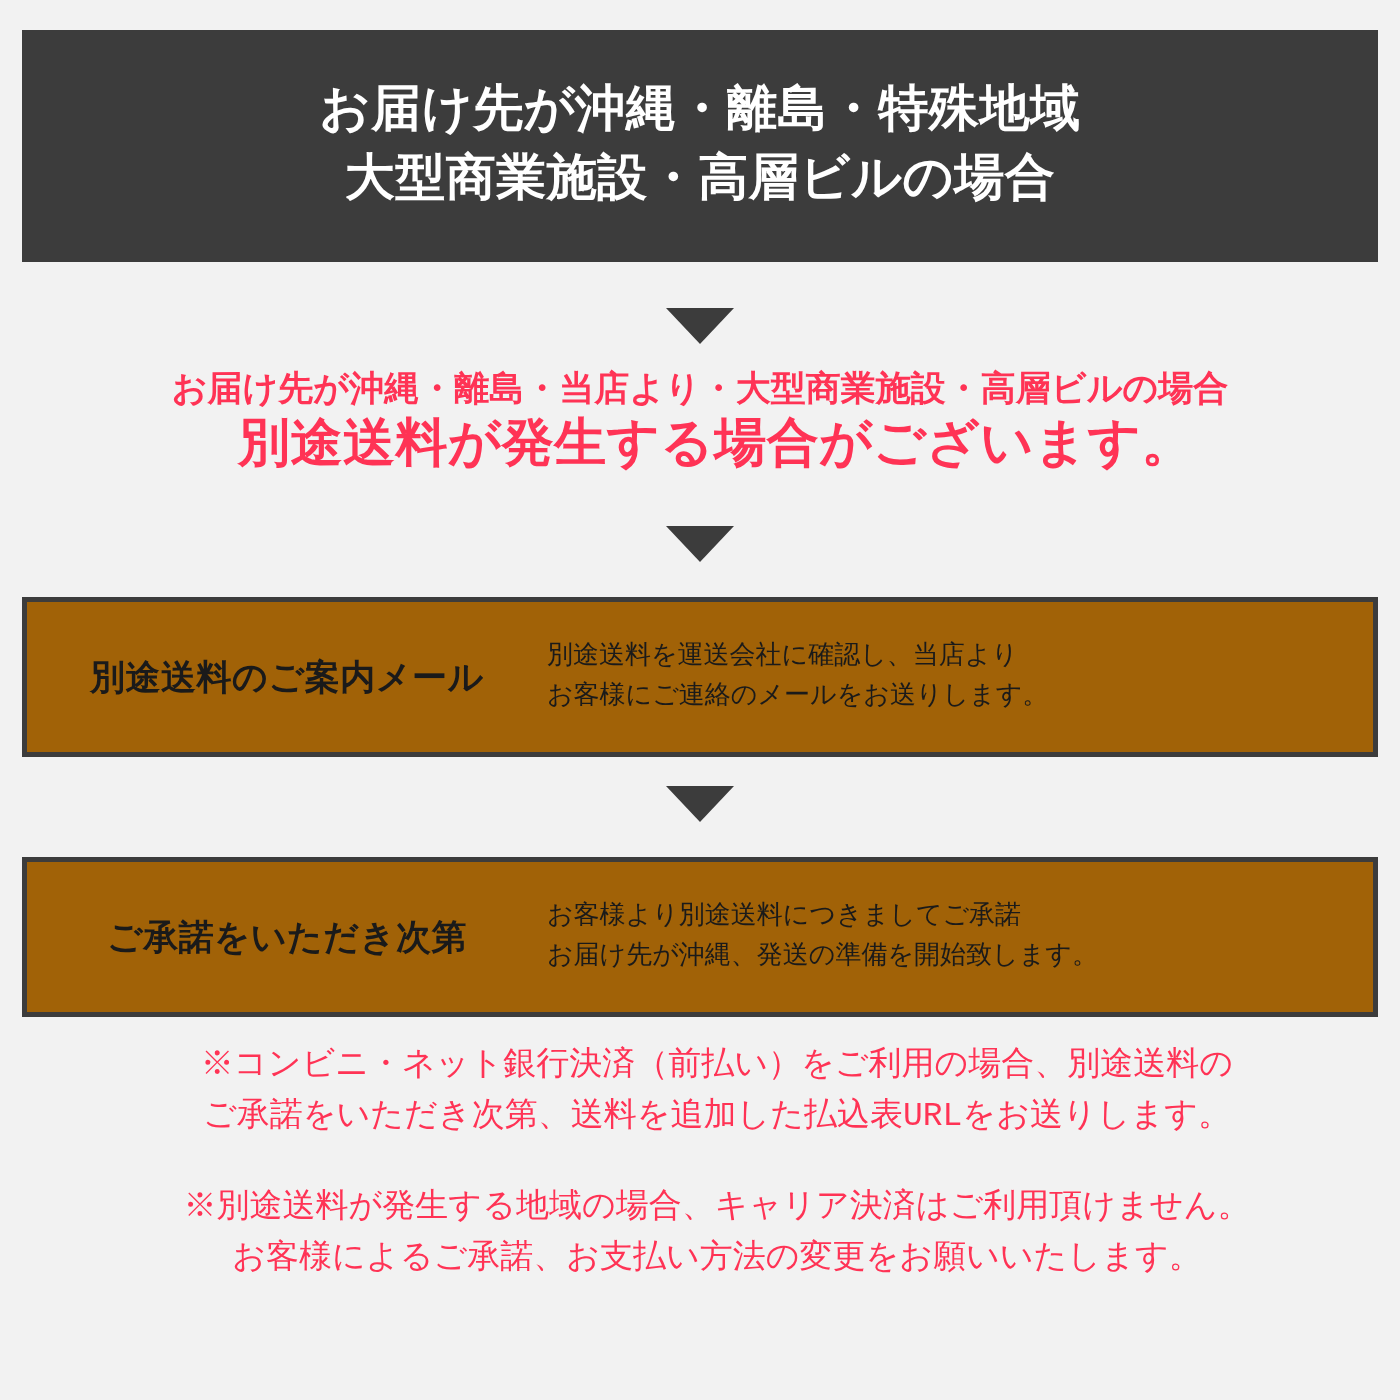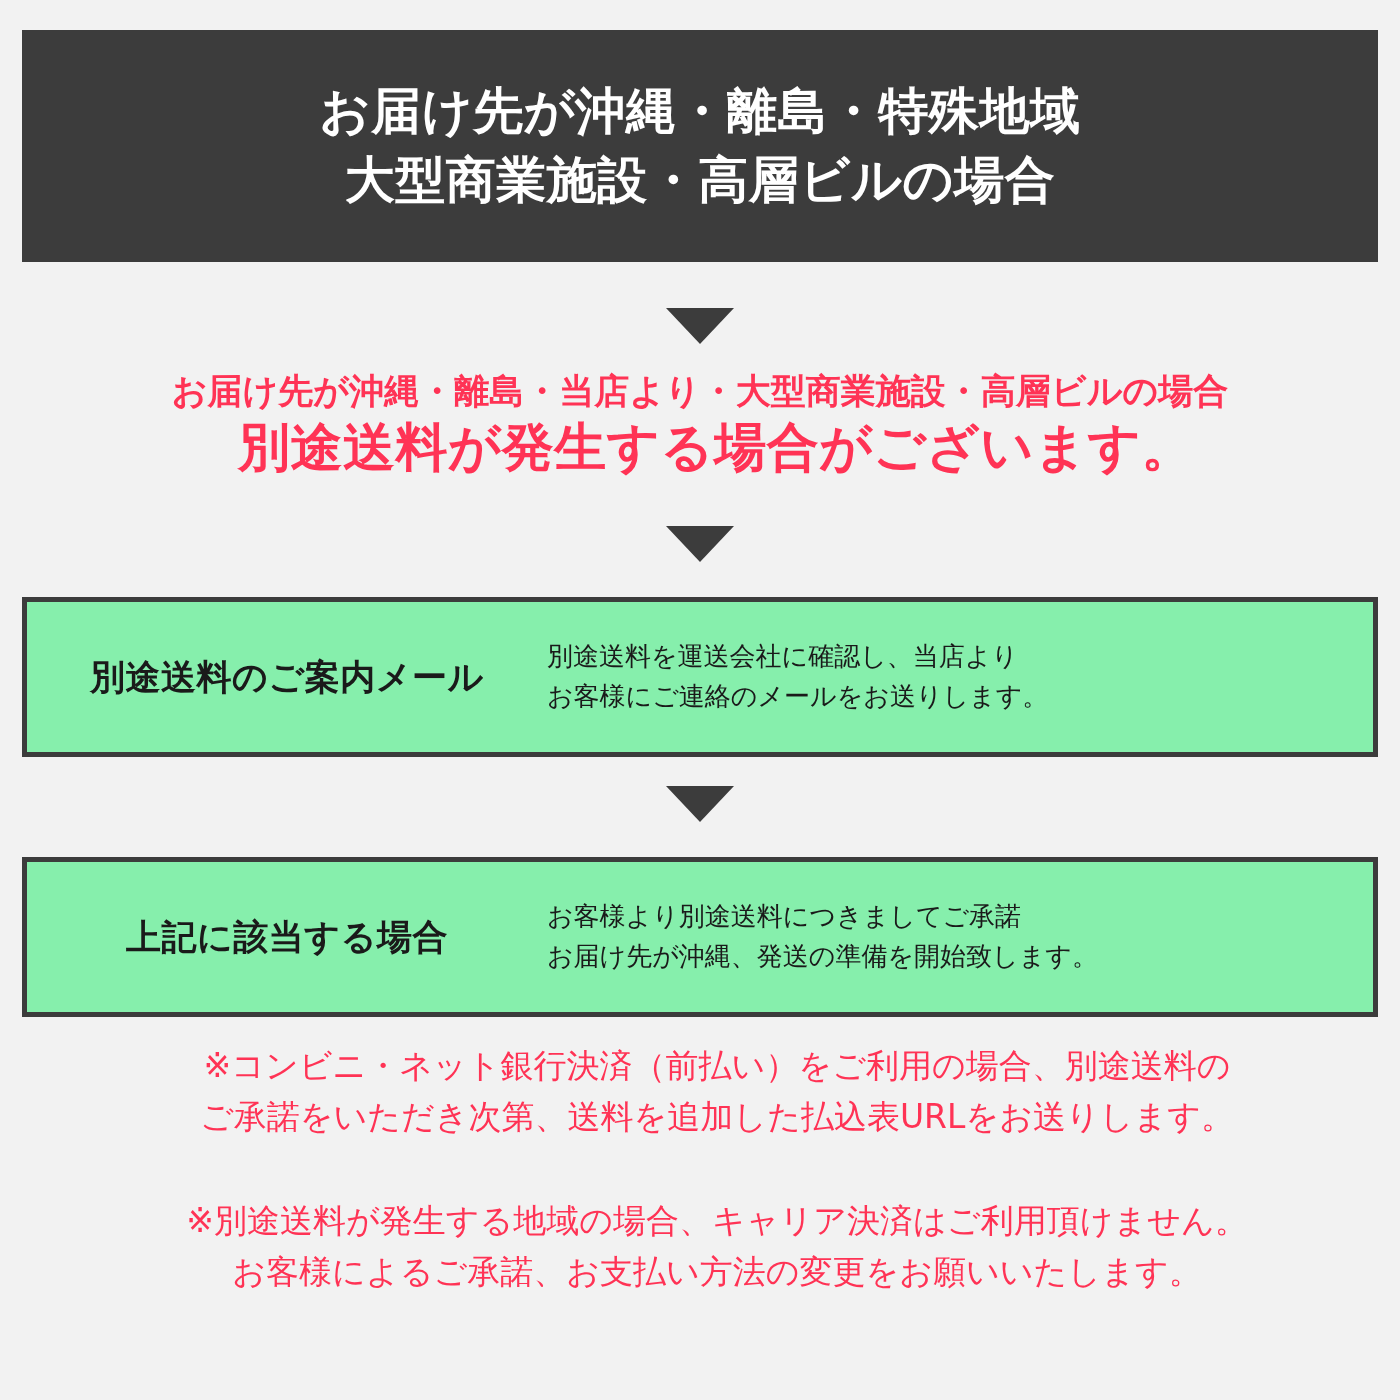--- a/index.html
+++ b/index.html
@@ -13,20 +13,21 @@
     font-family: "DejaVu Sans", "Liberation Sans", sans-serif;
     color: #222222;
     overflow: hidden;
   }
   .page {
     position: relative;
     width: 1400px;
     height: 1144px;
     background: #f2f2f2;
     box-sizing: border-box;
+    font-family: Liberation Mono, monospace;
   }
 
   
   .header-banner {
     position: absolute;
     left: 22px;
     top: 30px;
     width: 1356px;
     height: 232px;
     background: #3c3c3c;
@@ -81,21 +82,21 @@
     white-space: nowrap;
     letter-spacing: 0.5px;
     padding-left: 32px;
   }
 
   
   .step-box {
     position: absolute;
     left: 22px;
     width: 1356px;
-    background: #86efac;
+    background: #a16207;
     border: 5px solid #3c3c3c;
     box-sizing: border-box;
     display: flex;
     align-items: center;
   }
   #step-box-1 { top: 597px; height: 160px; }
   #step-box-2 { top: 857px; height: 160px; }
 
   .step-title {
     width: 520px;
@@ -124,21 +125,21 @@
     width: 1400px;
     text-align: center;
   }
   .note {
     color: #ff3355;
     font-size: 33px;
     line-height: 1.55;
     white-space: nowrap;
     padding-left: 34px;
   }
-  .note.second { margin-top: 53px; }
+  .note.second { margin-top: 40px; }
 </style>
 </head>
 <body>
 
 <div class="page">
 
   <div class="header-banner">
     <div class="header-line">お届け先が沖縄・離島・特殊地域</div>
     <div class="header-line">大型商業施設・高層ビルの場合</div>
   </div>
@@ -156,21 +157,21 @@
     <div class="step-title">別途送料のご案内メール</div>
     <div class="step-desc">
       <div>別途送料を運送会社に確認し、当店より</div>
       <div>お客様にご連絡のメールをお送りします。</div>
     </div>
   </div>
 
   <div class="arrow arrow-3"></div>
 
   <div class="step-box" id="step-box-2">
-    <div class="step-title">上記に該当する場合</div>
+    <div class="step-title">ご承諾をいただき次第</div>
     <div class="step-desc">
       <div>お客様より別途送料につきましてご承諾</div>
       <div>お届け先が沖縄、発送の準備を開始致します。</div>
     </div>
   </div>
 
   <div class="notes">
     <div class="note">
       <div>※コンビニ・ネット銀行決済（前払い）をご利用の場合、別途送料の</div>
       <div>ご承諾をいただき次第、送料を追加した払込表URLをお送りします。</div>

